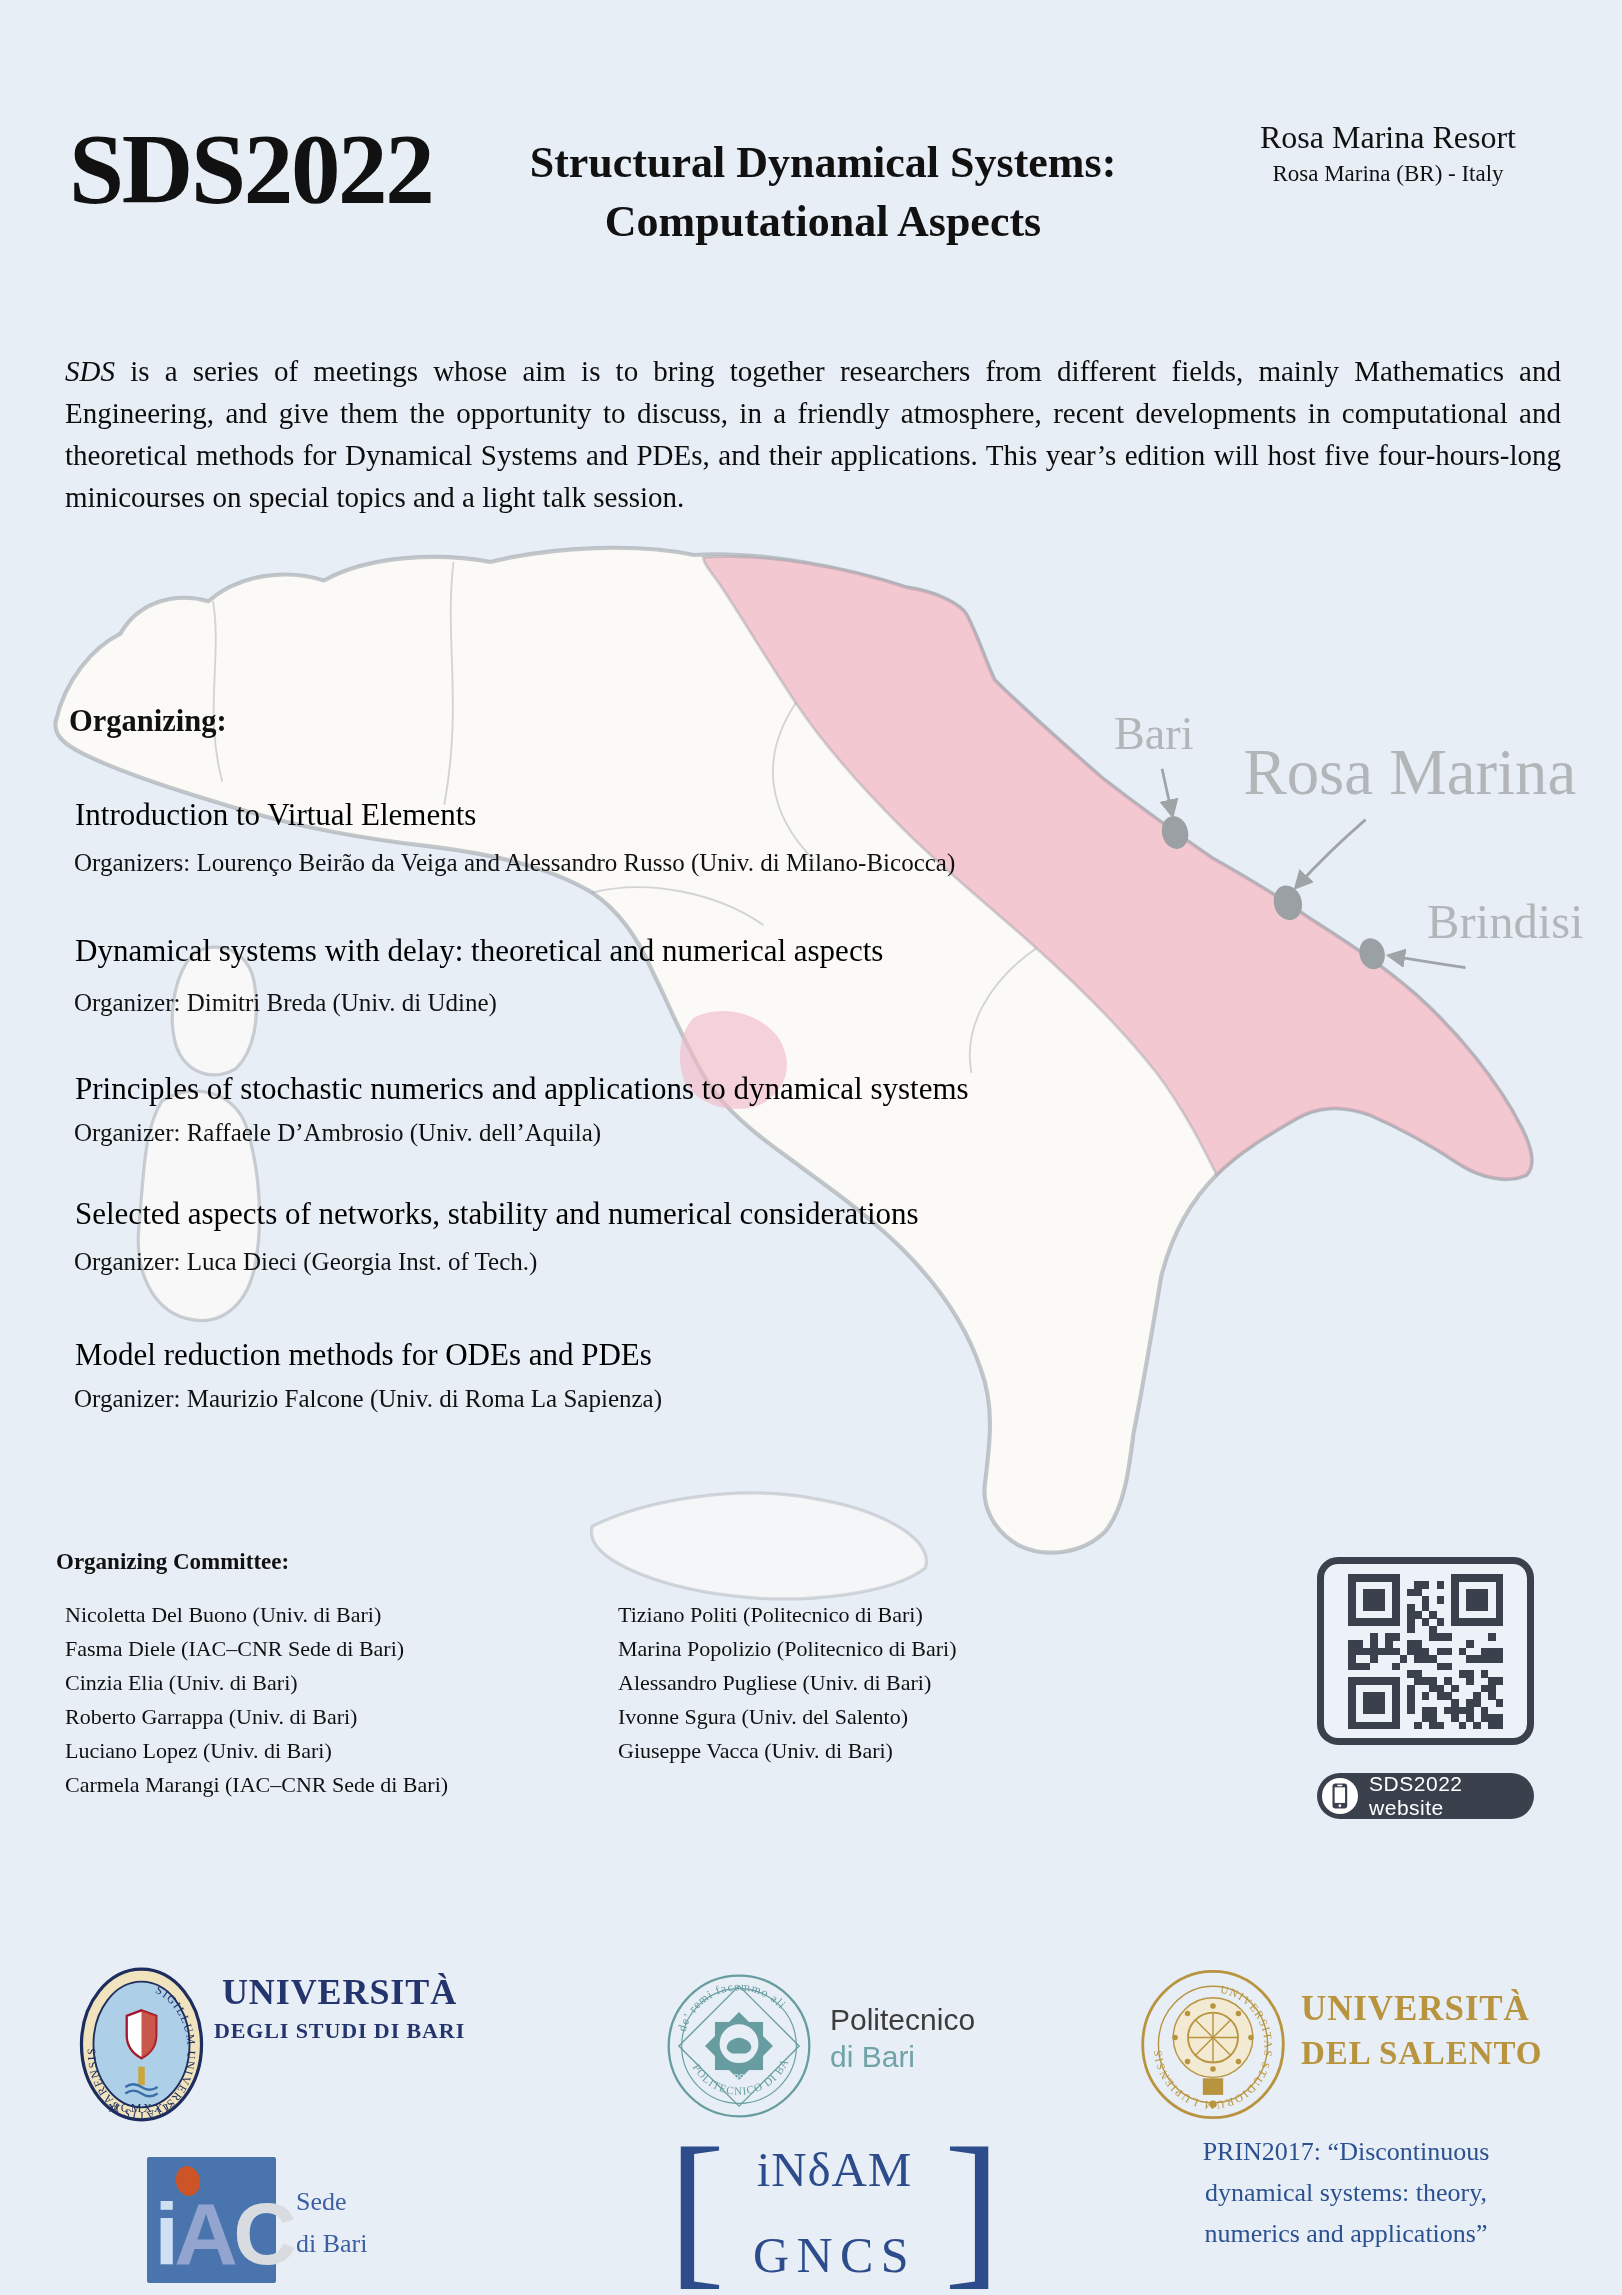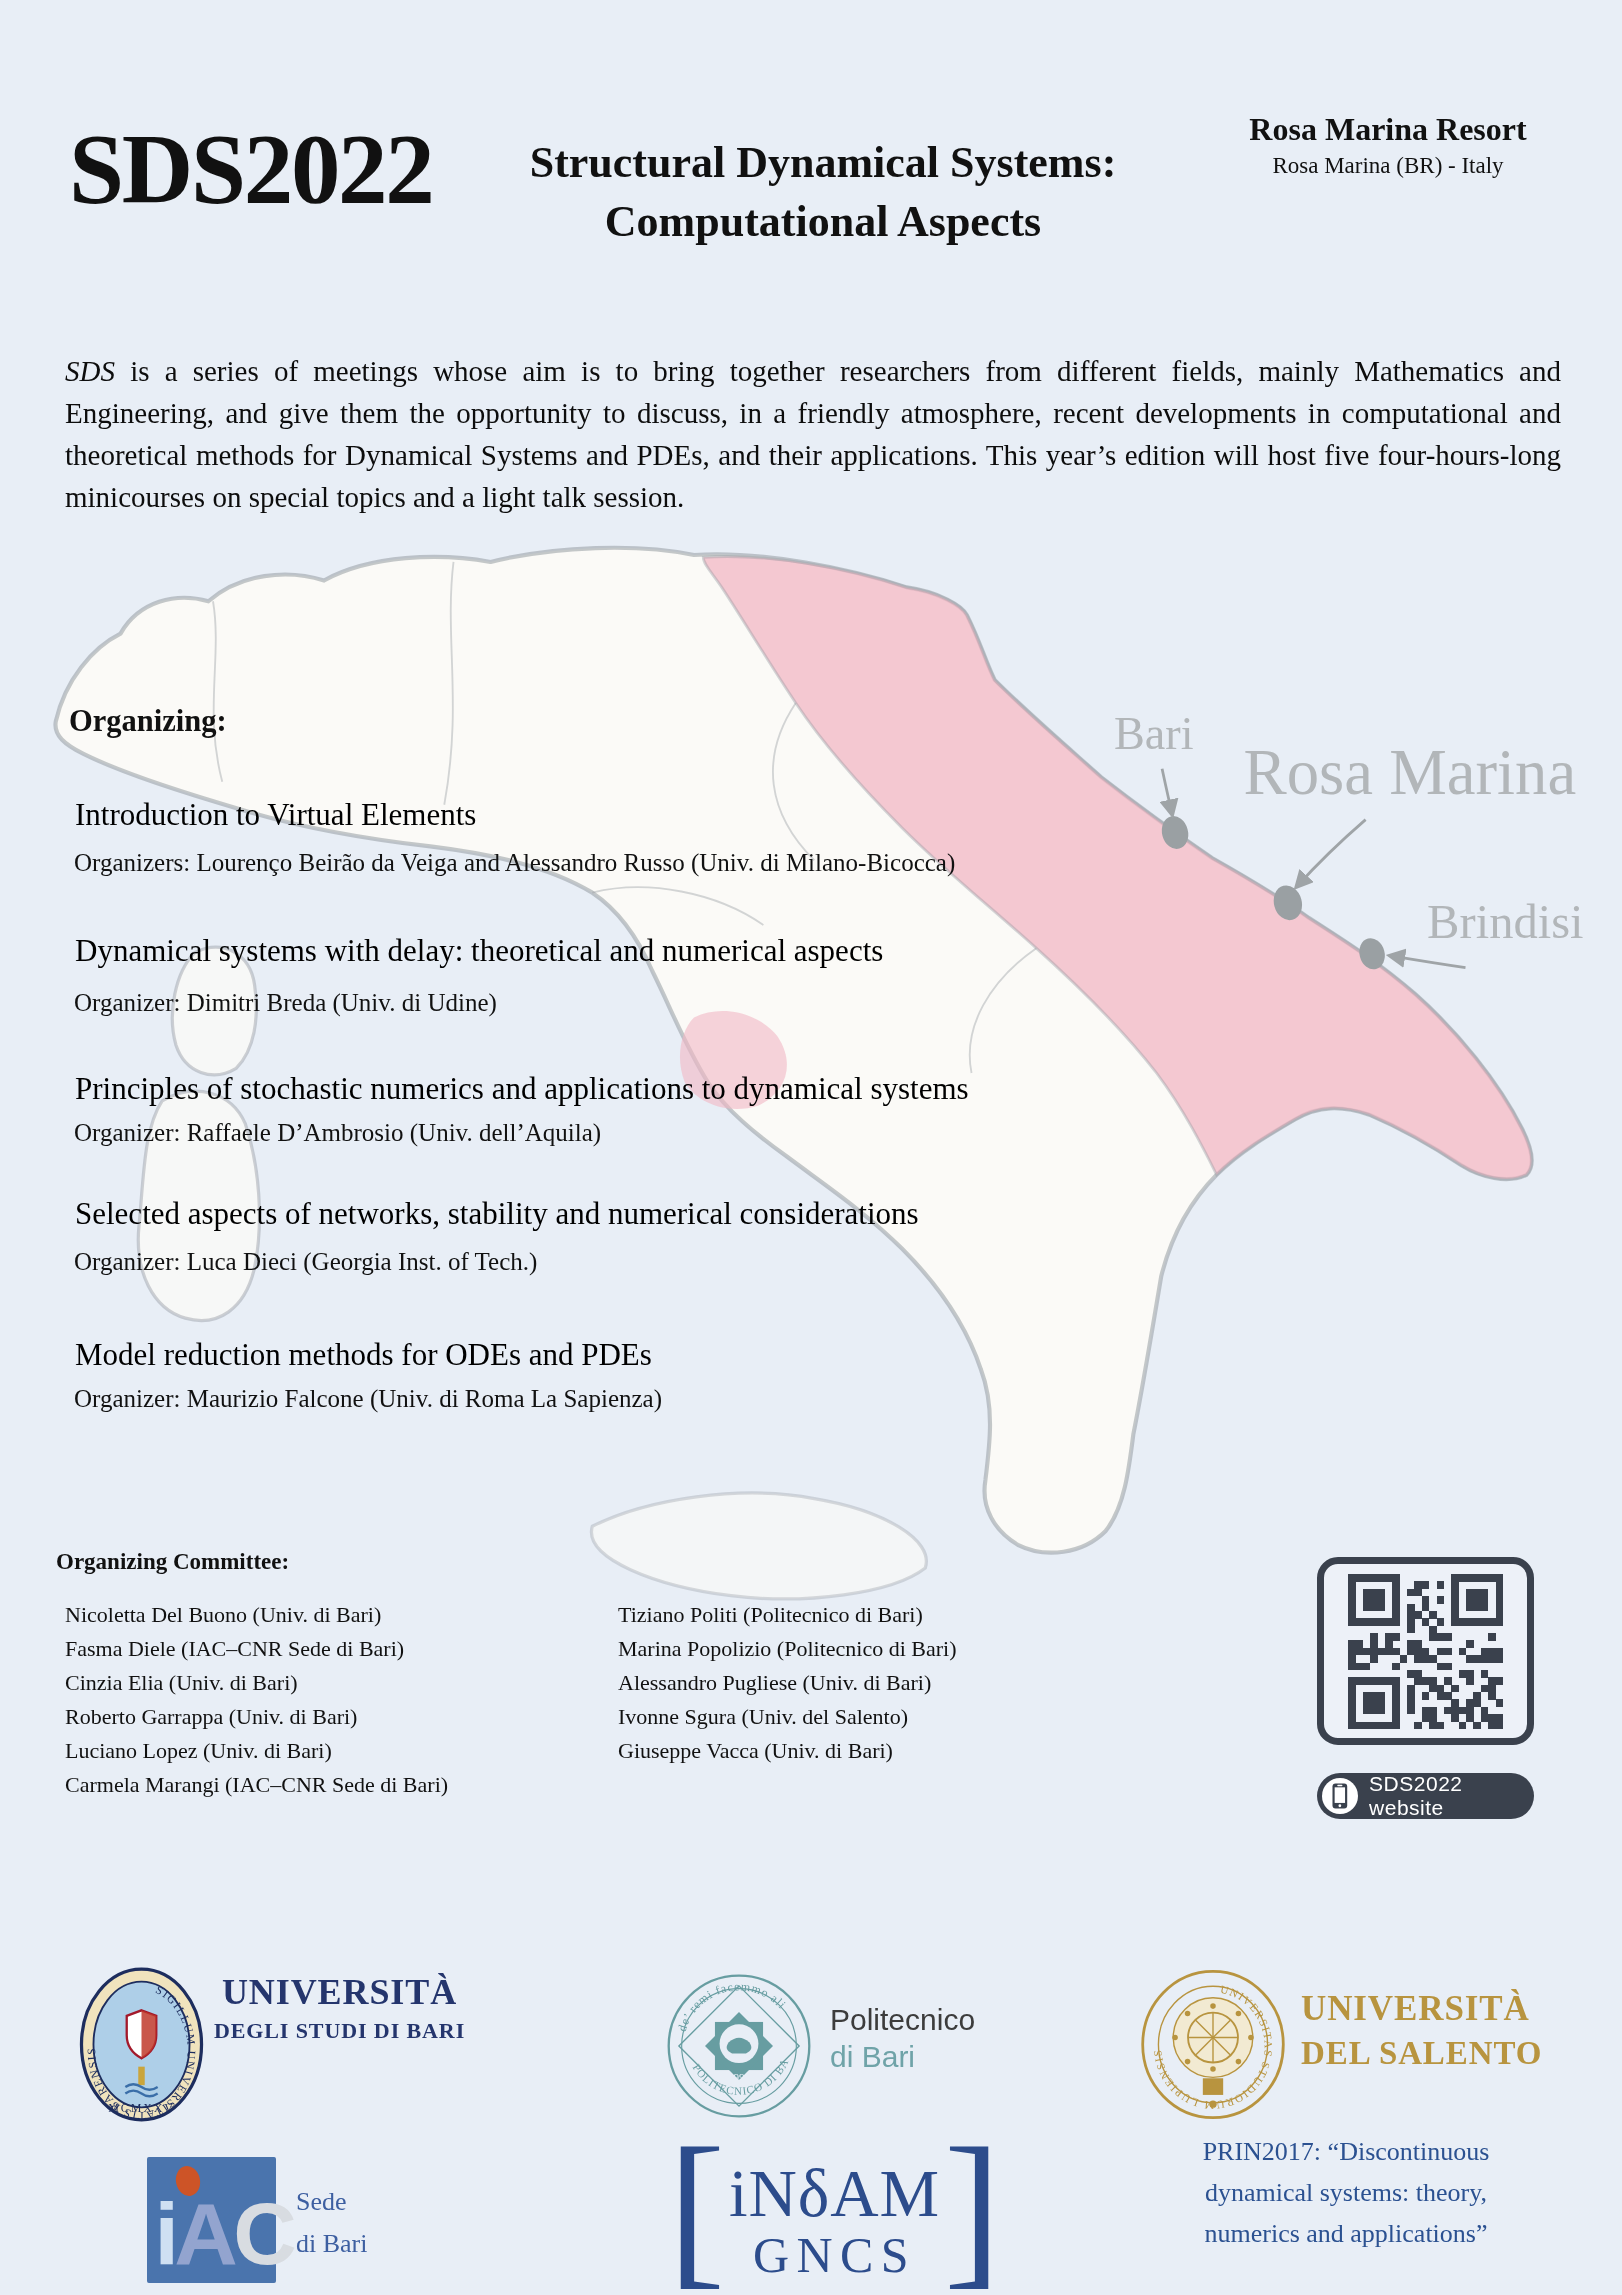--- a/index.html
+++ b/index.html
@@ -5,21 +5,21 @@
   * { margin:0; padding:0; box-sizing:border-box; }
   html,body { width:1623px; height:2295px; }
   body { position:relative; background:#e8eef6; font-family:"Liberation Serif",serif; color:#111; overflow:hidden; }
   .abs { position:absolute; }
 
   
   #sds-logo { left:69px; top:119px; font-size:99px; font-weight:700; letter-spacing:-2.3px; line-height:1; }
   #title-block { left:490px; top:133px; width:666px; text-align:center; font-weight:700; font-size:44px; line-height:59px; }
   #date-block { left:1203px; top:113px; width:370px; text-align:center; }
   .date-main { font-size:41px; font-weight:700; line-height:1.12; }
-  .date-venue { font-size:32px; font-weight:700; line-height:1.05; margin-top:0; }
+  .date-venue { font-size:32px; font-weight:400; line-height:1.05; margin-top:8px; }
   .date-loc { font-size:23px; margin-top:6.5px; }
 
   
   #intro { left:65px; top:350px; width:1496px; font-size:29px; line-height:42px; text-align:justify; color:#0d0d0d; }
   .intro-lead { font-style:italic; }
 
   
   #map-svg { left:0; top:0; width:1623px; height:2295px; }
 
   
@@ -62,21 +62,21 @@
 
   
   #iac-box { left:147px; top:2157px; width:129px; height:126px; background:#4a74ad; border-radius:1.9px; }
   .iac-letters { position:absolute; left:7.4px; bottom:4.6px; font-family:"Liberation Sans",sans-serif; font-weight:700; font-size:88px; line-height:1; letter-spacing:-4.6px; }
   .iac-i { color:#cfe0f2; } .iac-a { color:#93a4cf; } .iac-c { color:#d8dce1; }
   .iac-dot { position:absolute; left:29px; top:9.3px; width:24px; height:30px; background:#cd5427; border-radius:50%; transform:rotate(-12deg); }
   #iac-text { left:296px; top:2181px; font-size:26px; color:#3d5fa1; line-height:42px; }
   #indam { left:668px; top:2128px; width:333px; height:171px; color:#2c4c8c; }
   .bracket { position:absolute; top:-4.6px; font-size:172px; line-height:171px; font-weight:400; }
   .bracket-l { left:0; } .bracket-r { right:0; }
-  .indam-name { position:absolute; left:42px; right:42px; top:27px; text-align:center; font-size:67px; letter-spacing:0.9px; }
+  .indam-name { position:absolute; left:42px; right:42px; top:13px; text-align:center; font-size:49px; letter-spacing:0.9px; }
   .indam-group { position:absolute; left:42px; right:42px; top:98px; text-align:center; font-size:50px; letter-spacing:7.4px; }
   #prin { left:1170px; top:2131px; width:352px; text-align:center; font-size:26px; line-height:41px; color:#2b5191; }
 </style>
 </head>
 <body>
 
 <svg id="map-svg" class="abs" viewBox="0 0 3508 4962" aria-hidden="true">
   <defs>
     <marker id="ah" viewBox="0 0 10 10" refX="8" refY="5" markerWidth="7" markerHeight="7" orient="auto-start-reverse">
       <path d="M0 0 L10 5 L0 10 z" fill="#9fa4a7"></path>

